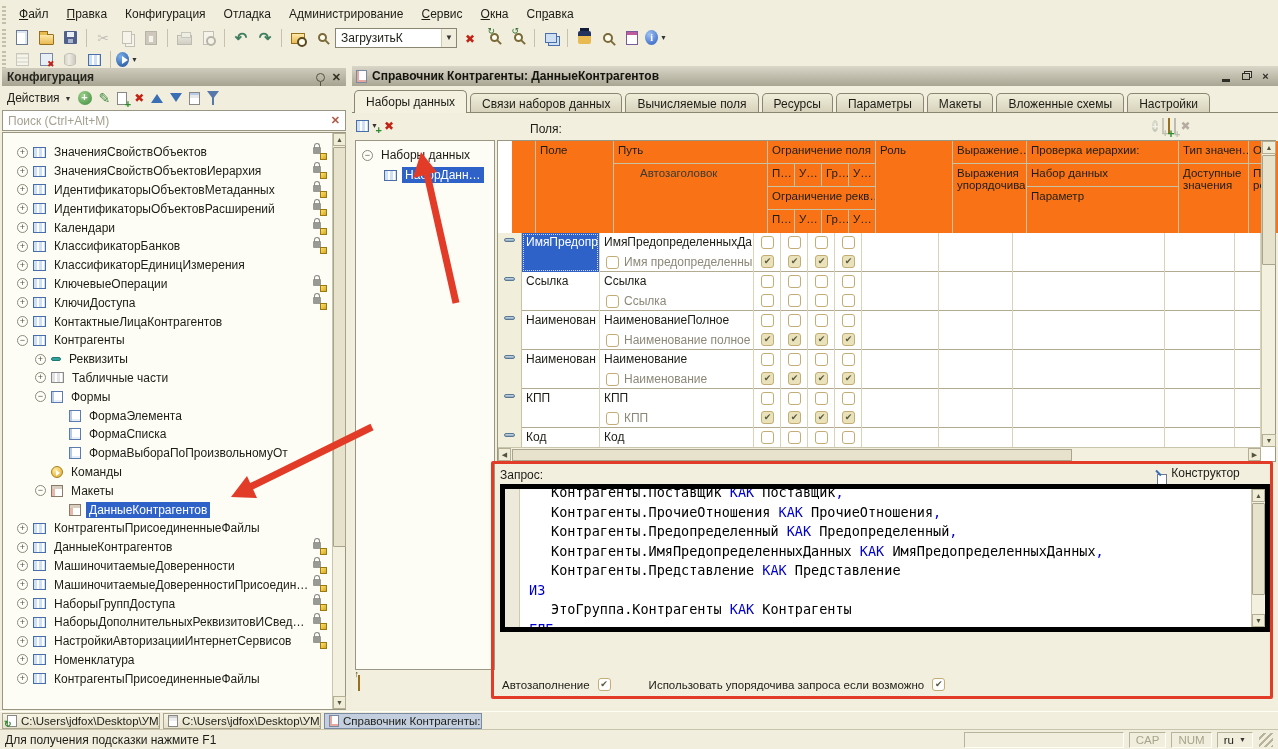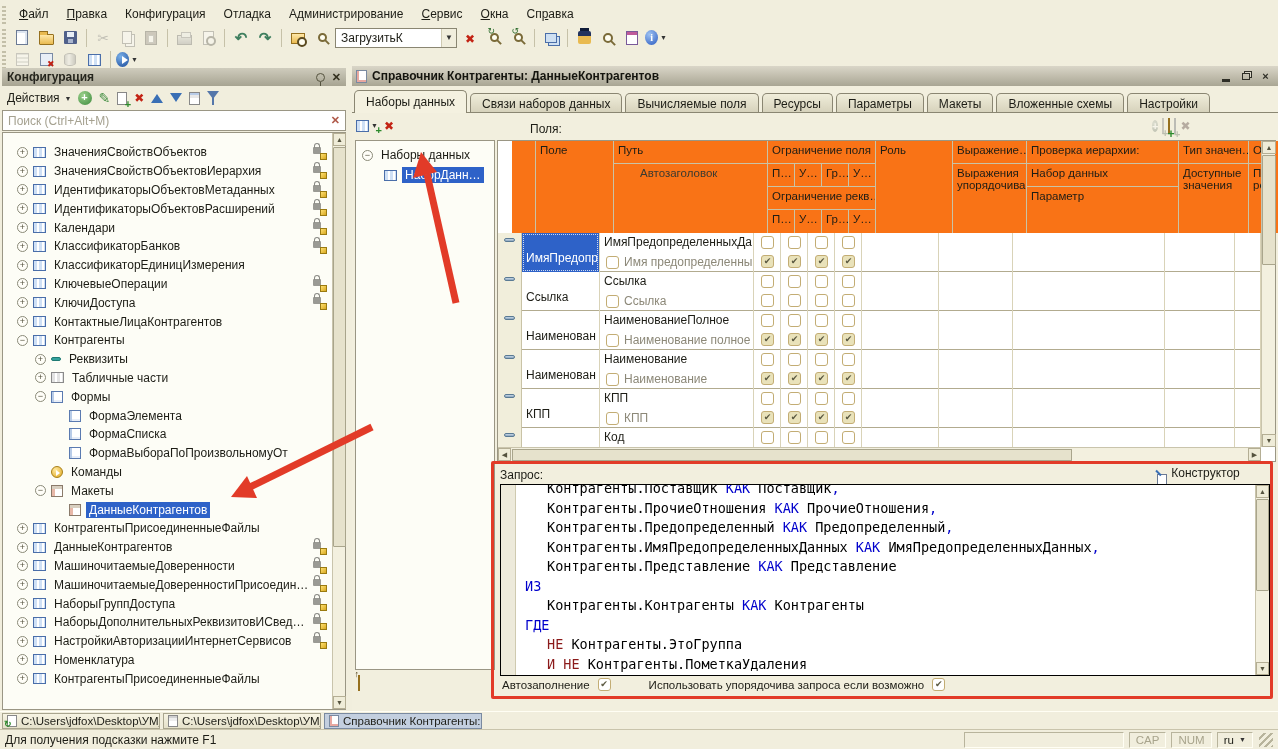--- a/index.html
+++ b/index.html
@@ -144,37 +144,37 @@
 #tbl{position:absolute;left:145px;top:74px;width:779px;height:322px;background:#fff;border:1px solid #9a9684}
 #thead{position:absolute;left:14px;top:0;width:777px;height:92px;background:#f97316}
 .hc{position:absolute;border-right:1px solid #c9c3a6;border-bottom:1px solid #c9c3a6;padding:3px 4px;overflow:hidden;white-space:nowrap;font-size:11.5px}
 .hc.nb{border-bottom:none}
 .hc.center{text-align:center}
 #tbody{position:absolute;left:0;top:92px;width:763px;height:214px;overflow:hidden;background:#fff}
 .brow{position:absolute;left:0;width:763px;height:39px;border-bottom:1px solid #b2ab8f}
 .bc{position:absolute;top:0;height:39px;border-right:1px solid #d9d3b8;overflow:hidden}
 .bc.hcol{background:#f1eedb;border-right:1px solid #c9c3a6}
 .hicon{width:11px;height:4px;background:linear-gradient(#c8d8e8,#8aa4bc);border:1px solid #5a7a94;border-radius:2px;margin:5px auto 0}
-.fieldtxt{padding:18px 4px;white-space:nowrap;overflow:hidden;height:100%}
+.fieldtxt{padding:2px 4px;white-space:nowrap;overflow:hidden;height:100%}
 .fieldtxt.sel{background:#2e62c8;color:#fff;outline:1px dotted #cdd9f0;outline-offset:-2px}
 .p1{height:19px;padding:2px 4px;white-space:nowrap;overflow:hidden}
 .p2{height:20px;display:flex;align-items:center;gap:5px;padding-left:6px;color:#8c8878;white-space:nowrap;overflow:hidden}
 .cb{width:13px;height:13px;border:1px solid #c3ad74;border-radius:3px;background:#fff;flex:none;font-size:9px;line-height:11px;text-align:center;color:#5c5a42}
 .cb.on{background:#e9e2ba}
 .cb.on::before{content:"✔"}
 
 #tvsb{position:absolute;left:763px;top:0;width:14px;height:306px;background:#f3f0df;border-left:1px solid #c9c4ac}
 #thsb{position:absolute;left:0;top:306px;width:763px;height:14px;background:#f3f0df;border-top:1px solid #c9c4ac;display:flex}
 .hthumb{position:absolute;top:1px;height:12px;background:#e6e2cc;border:1px solid #a9a58c}
 
 #qlbl{position:absolute;left:148px;top:402px}
 #qcons{position:absolute;left:805px;top:400px;display:flex;align-items:center;gap:4px}
 .g-cons{width:12px;height:13px;background:#fff;border:1px solid #6b7a94;position:relative}
 .g-cons::after{content:"";position:absolute;left:-3px;top:-3px;width:7px;height:2px;background:#3a6fb5;transform:rotate(45deg)}
-#qedit{position:absolute;left:148px;top:418px;width:770px;height:192px;background:#fff;border:1px solid #000000;overflow:hidden}
+#qedit{position:absolute;left:148px;top:418px;width:770px;height:148px;background:#fff;border:5px solid #000000;overflow:hidden}
 #qgutter{position:absolute;left:0;top:0;bottom:0;width:15px;background:#edeadb;border-right:1px solid #cfcab0}
 #qtext{position:absolute;left:16px;top:0;right:15px;bottom:0;overflow:hidden;font-family:"DejaVu Sans Mono","Liberation Mono",monospace;font-size:13.5px;line-height:19.5px}
 #qtext .ql{white-space:pre}
 #qtext .ql:first-child{margin-top:-6px}
 .qk{color:#0000cc}.qo{color:#8b1a1a}.qp{color:#000}
 #qvsb{position:absolute;right:0;top:0;bottom:0;width:14px;background:#f3f0df;border-left:1px solid #c9c4ac}
 #qchecks{position:absolute;left:150px;top:612px;display:flex;align-items:center;font-size:11.5px}
 
 #annoRect{position:absolute;left:491px;top:461px;width:782px;height:238px;border:3px solid #e23b28;border-radius:2px;z-index:50;pointer-events:none}
 #annoSvg{position:absolute;left:0;top:0;z-index:60;pointer-events:none}
@@ -873,21 +873,21 @@
     </div>
     <div id="qedit">
       <div id="qgutter"></div>
       <div id="qtext">
           <div class="ql" style="padding-left: 30px;"><span class="qp">Контрагенты.Поставщик </span><span class="qk">КАК</span><span class="qp"> Поставщик</span><span class="qk">,</span></div>
           <div class="ql" style="padding-left: 30px;"><span class="qp">Контрагенты.ПрочиеОтношения </span><span class="qk">КАК</span><span class="qp"> ПрочиеОтношения</span><span class="qk">,</span></div>
           <div class="ql" style="padding-left: 30px;"><span class="qp">Контрагенты.Предопределенный </span><span class="qk">КАК</span><span class="qp"> Предопределенный</span><span class="qk">,</span></div>
           <div class="ql" style="padding-left: 30px;"><span class="qp">Контрагенты.ИмяПредопределенныхДанных </span><span class="qk">КАК</span><span class="qp"> ИмяПредопределенныхДанных</span><span class="qk">,</span></div>
           <div class="ql" style="padding-left: 30px;"><span class="qp">Контрагенты.Представление </span><span class="qk">КАК</span><span class="qp"> Представление</span></div>
           <div class="ql" style="padding-left: 8px;"><span class="qk">ИЗ</span></div>
-          <div class="ql" style="padding-left: 30px;"><span class="qp">Контрагенты.Контрагенты </span><span class="qk">КАК</span><span class="qp"> Контрагенты</span></div>
+          <div class="ql" style="padding-left: 30px;"><span class="qp">ЭтоГруппа.Контрагенты </span><span class="qk">КАК</span><span class="qp"> Контрагенты</span></div>
           <div class="ql" style="padding-left: 8px;"><span class="qk">ГДЕ</span></div>
           <div class="ql" style="padding-left: 30px;"><span class="qo">НЕ</span><span class="qp"> Контрагенты.ЭтоГруппа</span></div>
           <div class="ql" style="padding-left: 30px;"><span class="qo">И НЕ</span><span class="qp"> Контрагенты.ПометкаУдаления</span></div>
         </div>
       <div id="qvsb">
         <div class="sbtn" style="width:13px">▲</div>
         <div class="thumb" style="top:14px;height:92px"></div>
         <div class="sbtn sb-dn">▼</div>
       </div>
     </div>

